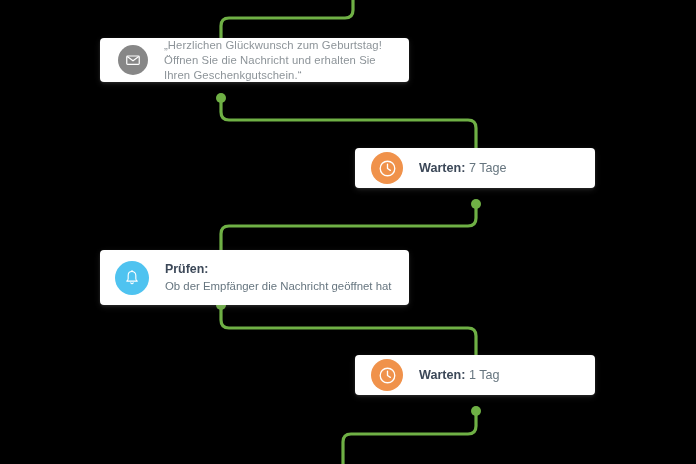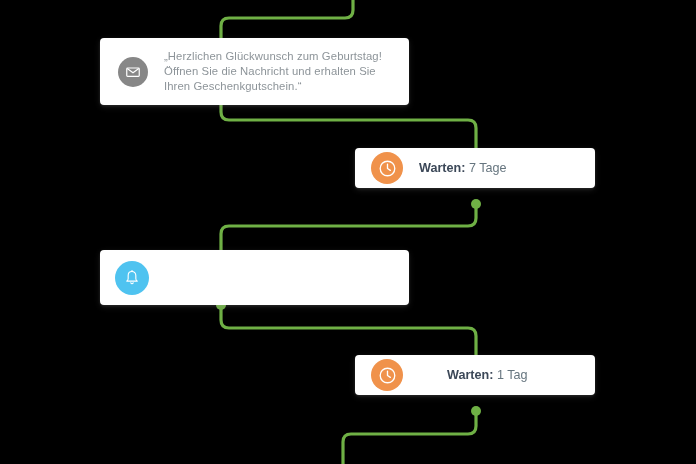--- a/index.html
+++ b/index.html
@@ -29,34 +29,34 @@
     flex:0 0 auto;
     border-radius:50%;
     display:flex;align-items:center;justify-content:center;
   }
   .card-body{
     flex:1 1 auto;
     min-width:0;
   }
 
   
-  #card-message{left:100px;top:38px;width:309px;height:67px;padding:0 12px 0 18px;}
+  #card-message{left:100px;top:38px;width:309px;height:44px;padding:0 12px 0 18px;}
   #card-message .card-icon{width:30px;height:30px;background:#878787;}
   #card-message .card-body{padding-left:16px;}
   .msg-text{
     color:#8d9499;
     font-size:11.3px;
     line-height:15px;
     letter-spacing:0.1px;
   }
 
   
   .card-wait{width:240px;height:40px;padding:0 12px 0 16px;}
   #card-wait-7{left:355px;top:148px;}
-  #card-wait-1{left:355px;top:355px;gap:28px;}
+  #card-wait-1{left:355px;top:355px;}
   .card-wait .card-icon{width:32px;height:32px;background:#f0924b;}
   .card-wait .card-body{padding-left:16px;font-size:12.6px;line-height:17px;}
   .wait-label{color:#3c4858;font-weight:bold;}
   .wait-value{color:#66757f;font-weight:normal;}
 
   
   #card-check{left:100px;top:250px;width:309px;height:55px;padding:0 10px 0 15px;}
   #card-check .card-icon{width:34px;height:34px;background:#4fc3f0;}
   #card-check .card-body{padding-left:16px;}
   .check-title{color:#3c4858;font-weight:bold;font-size:12.4px;line-height:16px;}
@@ -116,20 +116,24 @@
   </div>
 
   <div class="card" id="card-check">
     <div class="card-icon">
       <svg class="gly" width="18" height="18" viewBox="0 0 24 24">
         <path d="M12,3.4 C9.0,3.4 6.9,5.6 6.9,8.6 L6.9,12.6 C6.9,13.9 6.3,15.1 5.3,15.9 L5.0,16.2 L19.0,16.2 L18.7,15.9 C17.7,15.1 17.1,13.9 17.1,12.6 L17.1,8.6 C17.1,5.6 15.0,3.4 12,3.4 Z" fill="none" stroke="#ffffff" stroke-width="1.5" stroke-linejoin="round"></path>
         <path d="M10.4,18.3 C10.7,19.2 11.3,19.7 12,19.7 C12.7,19.7 13.3,19.2 13.6,18.3" fill="none" stroke="#ffffff" stroke-width="1.5" stroke-linecap="round"></path>
         <path d="M12,2.0 L12,3.4" fill="none" stroke="#ffffff" stroke-width="1.5" stroke-linecap="round"></path>
       </svg>
     </div>
+    <div class="card-body">
+      <div class="check-title">Prüfen:</div>
+      <div class="check-sub">Ob der Empfänger die Nachricht geöffnet hat</div>
+    </div>
   </div>
 
   <div class="card card-wait" id="card-wait-1">
     <div class="card-icon">
       <svg class="gly" width="19" height="19" viewBox="0 0 24 24">
         <circle cx="12" cy="12" r="9.2" fill="none" stroke="#ffffff" stroke-width="1.7"></circle>
         <path d="M12,6.6 L12,12 L15.6,14.3" fill="none" stroke="#ffffff" stroke-width="1.7" stroke-linecap="round" stroke-linejoin="round"></path>
       </svg>
     </div>
     <div class="card-body">

